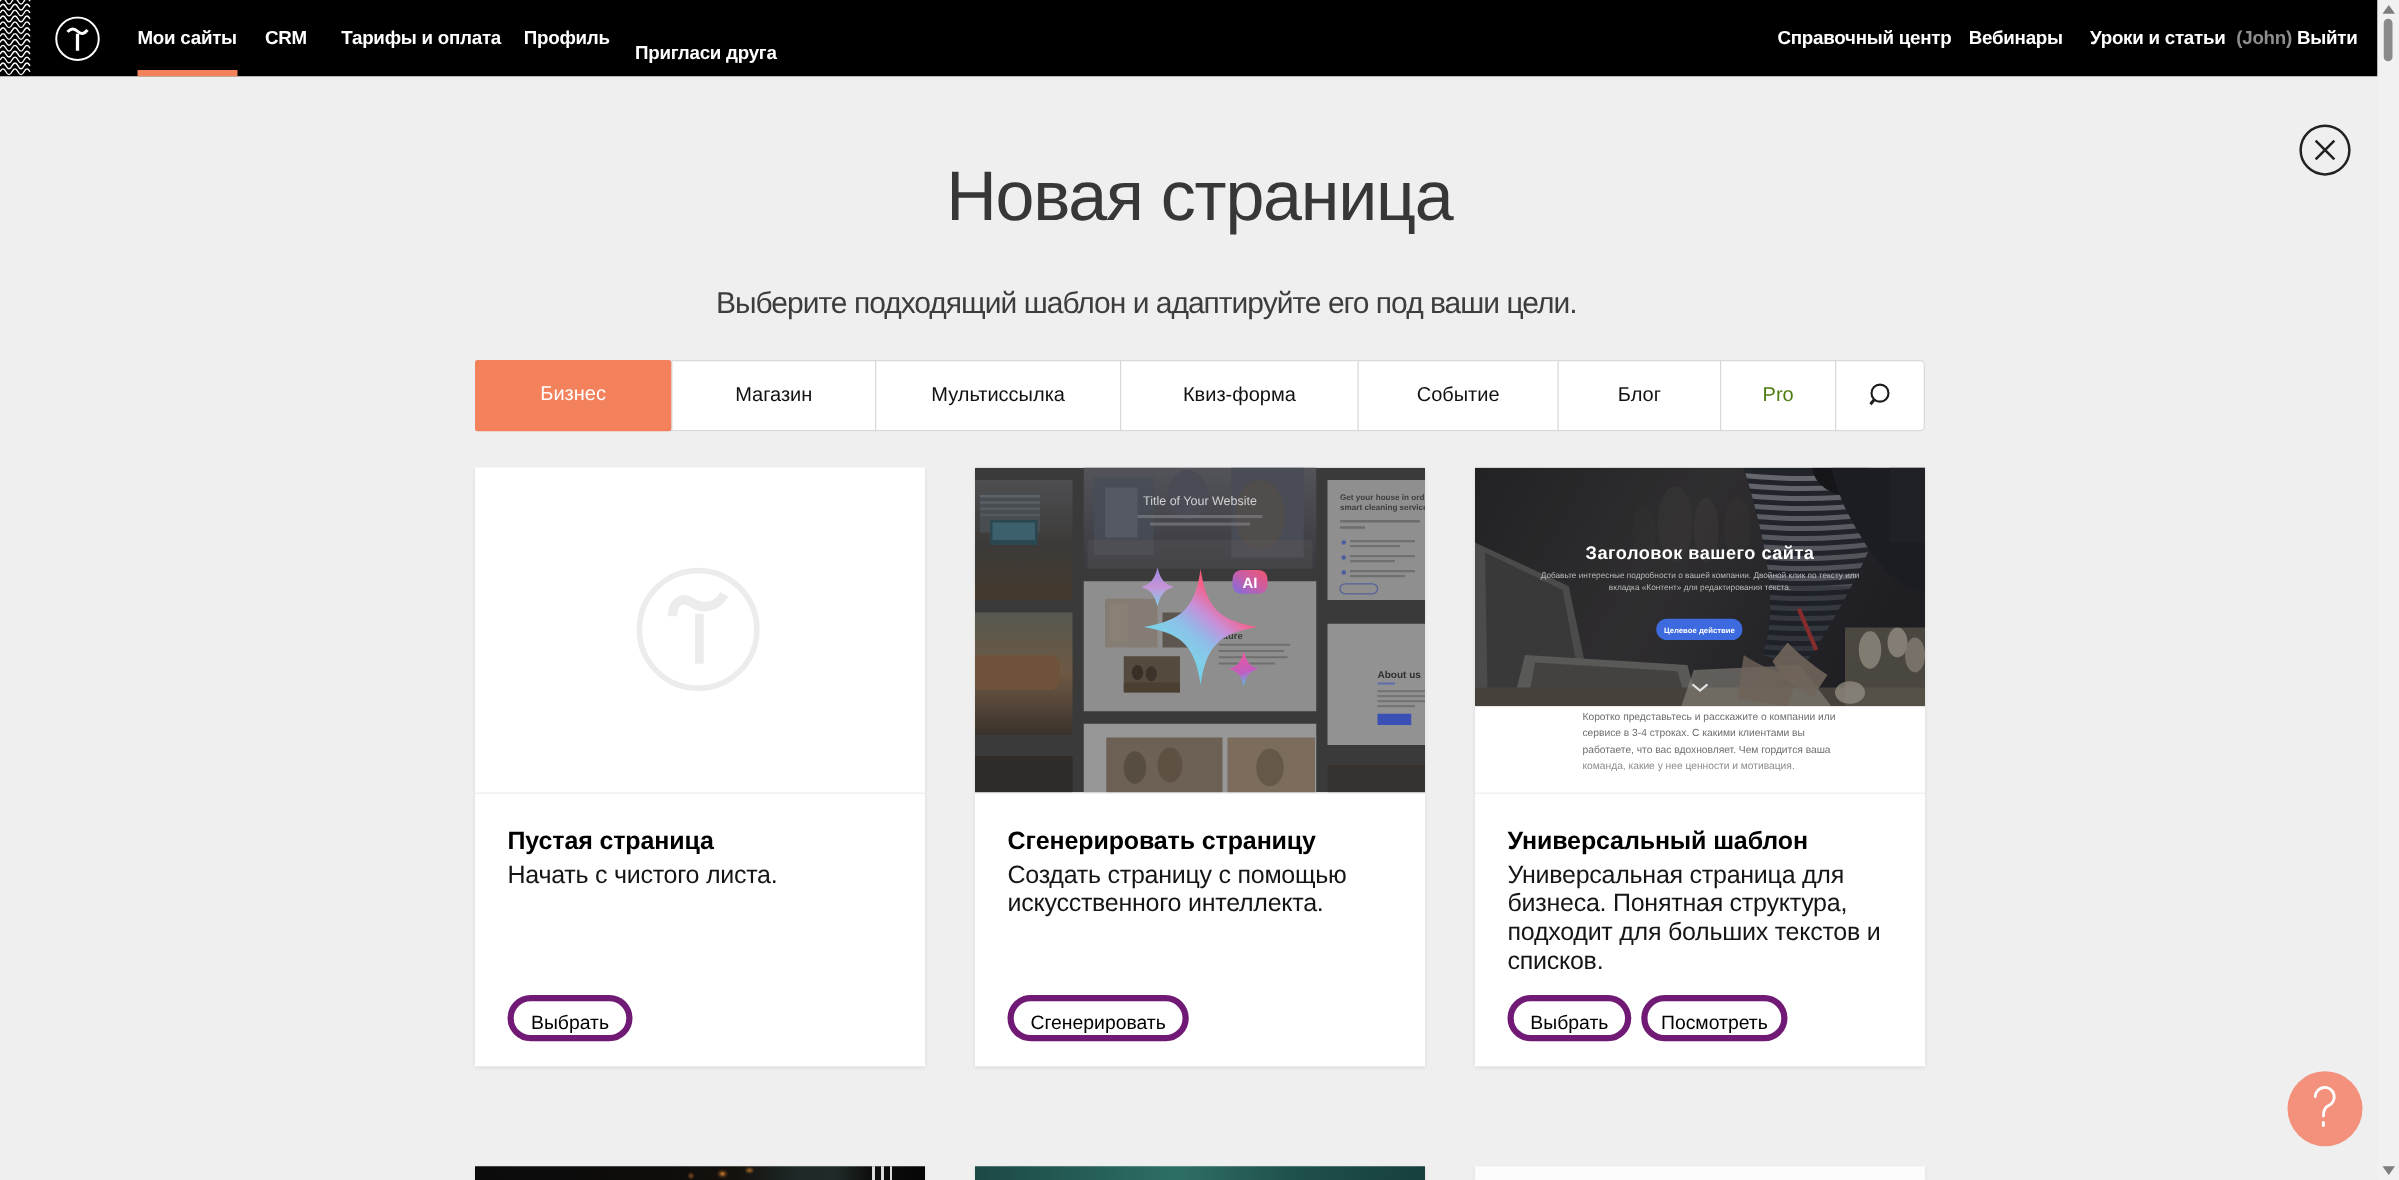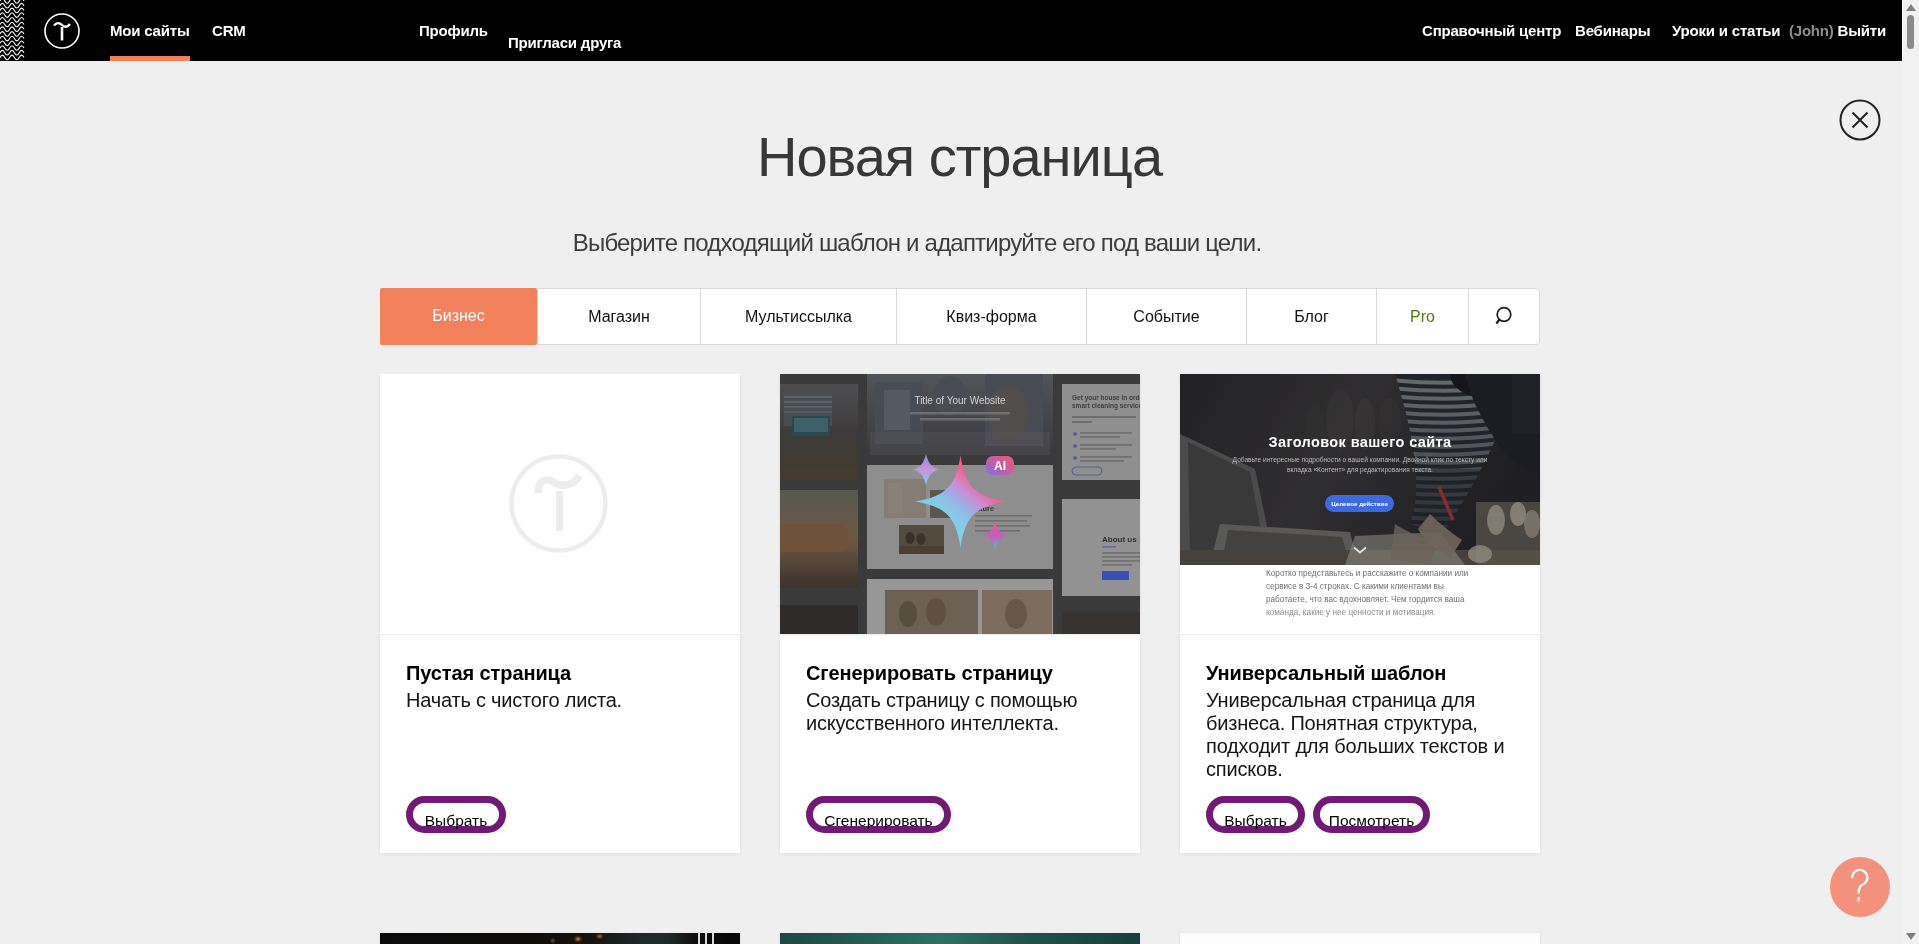--- a/index.html
+++ b/index.html
@@ -52,21 +52,21 @@
 
 
 .card { position:absolute; width:360px; background:#fff; box-shadow:0 1px 3px rgba(0,0,0,0.08); }
 .row1 { top:374px; height:479px; }
 #card1 { left:380px; }
 #card2 { left:780px; }
 #card3 { left:1180px; }
 .cimg { position:absolute; left:0; top:0; width:360px; height:261px; overflow:hidden; border-bottom:1px solid #ededed; }
 .ctitle { position:absolute; left:26px; top:288px; font-size:20px; font-weight:bold; color:#000; letter-spacing:-0.1px; }
 .cdesc { position:absolute; left:26px; top:315px; font-size:20px; line-height:23px; color:#151515; width:322px; letter-spacing:-0.2px; }
-.cbtn { position:absolute; top:817px; height:37px; border:7px solid #701a75; border-radius:19px; background:#fff; font-size:15.5px; color:#000; text-align:center; font-family:"Liberation Sans",sans-serif; display:inline-block; line-height:35px; }
+.cbtn { position:absolute; top:817px; height:37px; border:5px solid #701a75; border-radius:19px; background:#fff; font-size:15.5px; color:#000; text-align:center; font-family:"Liberation Sans",sans-serif; display:inline-block; line-height:35px; }
 .card .cbtn { top:422px; }
 
 
 .row2 { top:933px; height:11px; }
 #card4 { left:380px; background-image:radial-gradient(5px 4px at 55% 55%, rgba(225,140,50,.9), rgba(120,70,30,.4) 60%, transparent),radial-gradient(4px 3px at 61% 30%, rgba(200,120,45,.8), transparent),radial-gradient(3px 3px at 48% 70%, rgba(180,100,40,.7), transparent),repeating-linear-gradient(90deg, transparent 0 318px, rgba(255,255,255,.85) 318px 320px, transparent 320px 325px, rgba(255,255,255,.85) 325px 327px, transparent 327px 332px, rgba(255,255,255,.85) 332px 334px, transparent 334px 360px),linear-gradient(90deg, #0b0b0c 0%, #0e0d0b 40%, #15110d 58%, #1d2a28 72%, #1e2b28 80%, #0e0e0e 88%, #050505 100%); }
 #card5 { left:780px; background:linear-gradient(90deg, #1c4844 0%, #27635a 30%, #2f6f63 45%, #1f514b 70%, #173f3c 100%); }
 #card6 { left:1180px; background:#fcfcfc; }
 
 
 #help { position:absolute; left:1830px; top:857px; width:60px; height:60px; border-radius:50%; background:#f4917c; }
@@ -92,20 +92,21 @@
     <path d="M0,57.4 q2.4,-4.6 4.8,0 t4.8,0 t4.8,0 t4.8,0 t4.8,0"></path>
     </g>
   </svg>
   <svg id="logo" width="36" height="36" viewBox="0 0 36 36">
     <circle cx="18" cy="18" r="17" fill="none" stroke="#fff" stroke-width="1.6"></circle>
     <path d="M10,12.5 q4,-4.5 8,-0.5 q4,4 8,-1" fill="none" stroke="#fff" stroke-width="2.4"></path>
     <path d="M18,14 v13.5" stroke="#fff" stroke-width="2.6"></path>
   </svg>
   <div class="nav-item" id="mi1">Мои сайты</div>
   <div class="nav-item" id="mi2">CRM</div>
+  <div class="nav-item" id="mi3">Тарифы и оплата</div>
   <div class="nav-item" id="mi4">Профиль</div>
   <div class="nav-item" id="mi5">Пригласи друга</div>
   <div class="nav-item" id="mr1">Справочный центр</div>
   <div class="nav-item" id="mr2">Вебинары</div>
   <div class="nav-item" id="mr3">Уроки и статьи</div>
   <div class="nav-item" id="mr4"><span class="grey">(John)</span> Выйти</div>
 </div>
 
 <div id="sbar">
   <div class="arr-up"></div>

